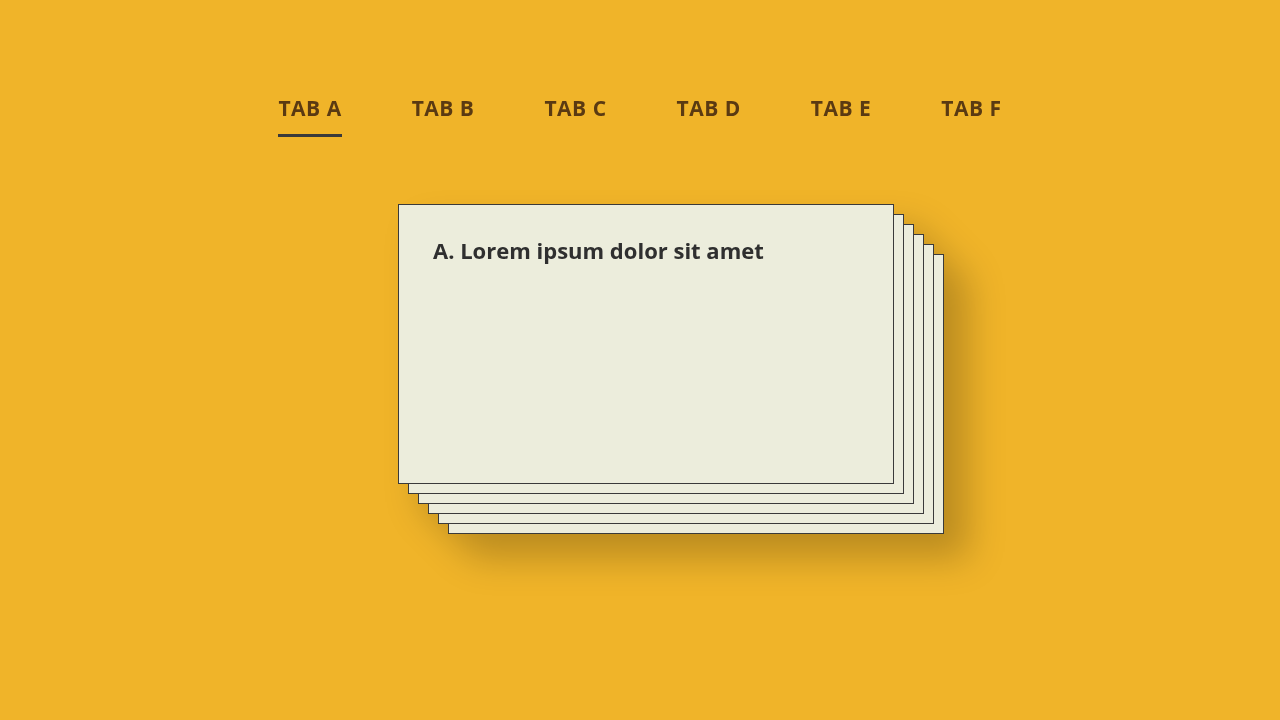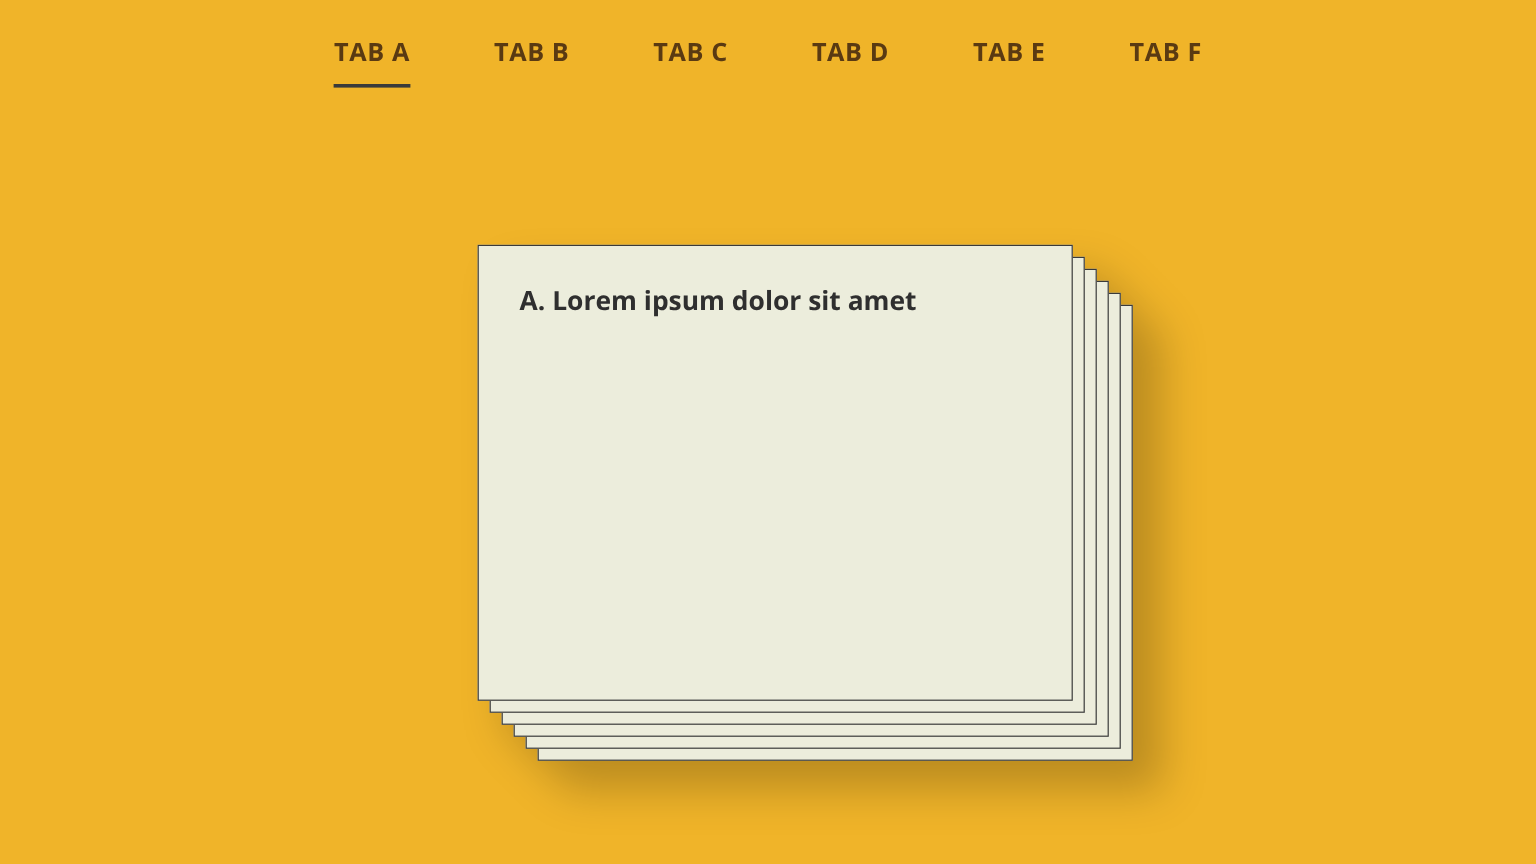--- a/index.html
+++ b/index.html
@@ -11,21 +11,21 @@
       width: 1280px;
       height: 720px;
       background: #f0b429;
       font-family: "Segoe UI", "Open Sans", "Helvetica Neue", Arial, sans-serif;
       overflow: hidden;
     }
     .tabs {
       display: flex;
       justify-content: center;
       gap: 70px;
-      padding-top: 30px;
+      padding-top: 94px;
     }
     .tab {
       font-size: 21px;
       font-weight: 700;
       color: #5a3a12;
       letter-spacing: 0.5px;
       padding-bottom: 12px;
       cursor: pointer;
       border-bottom: 3px solid transparent;
     }
@@ -36,21 +36,21 @@
       position: absolute;
       left: 398px;
       top: 204px;
       width: 496px;
       height: 300px;
       filter: drop-shadow(24px 24px 18px rgba(0,0,0,0.22));
     }
     .card {
       position: absolute;
       width: 496px;
-      height: 380px;
+      height: 280px;
       background: #eceddc;
       border: 1px solid #3a3a3a;
     }
     .card.c5 { left: 50px; top: 50px; z-index: 1; }
     .card.c4 { left: 40px; top: 40px; z-index: 2; }
     .card.c3 { left: 30px; top: 30px; z-index: 3; }
     .card.c2 { left: 20px; top: 20px; z-index: 4; }
     .card.c1 { left: 10px; top: 10px; z-index: 5; }
     .card.c0 { left: 0;    top: 0;    z-index: 6; padding: 30px 34px; }
     .card-title {

